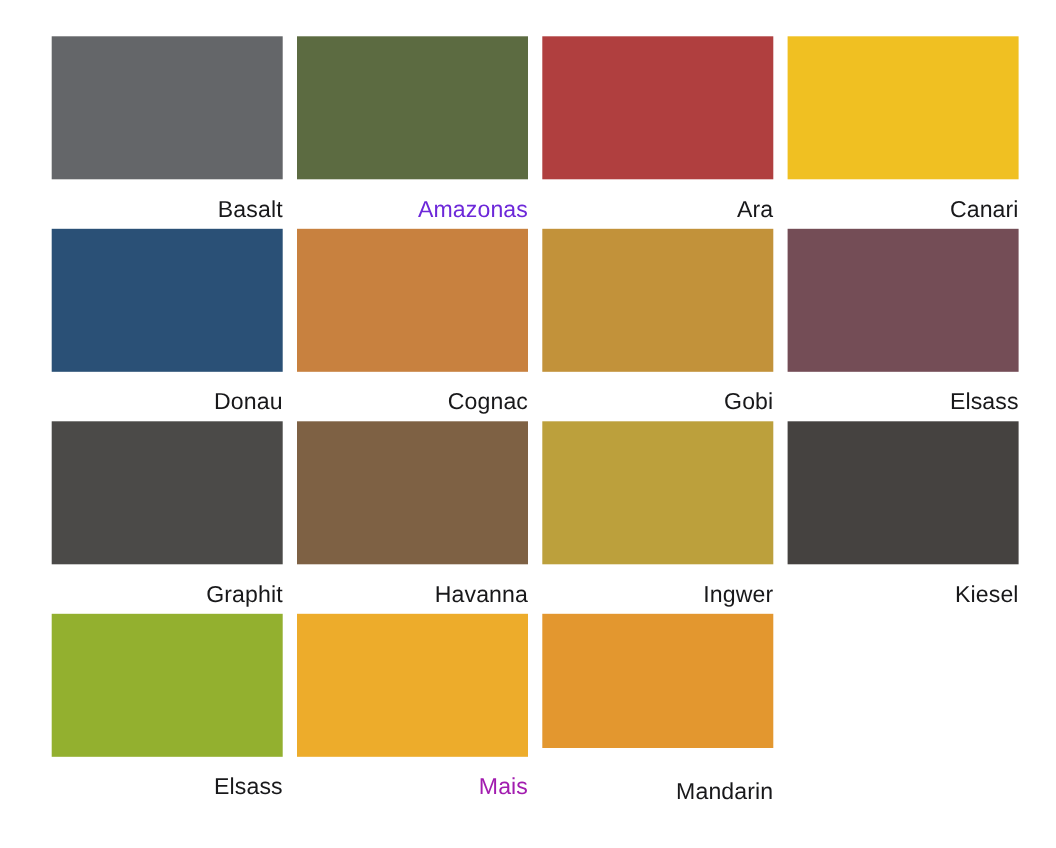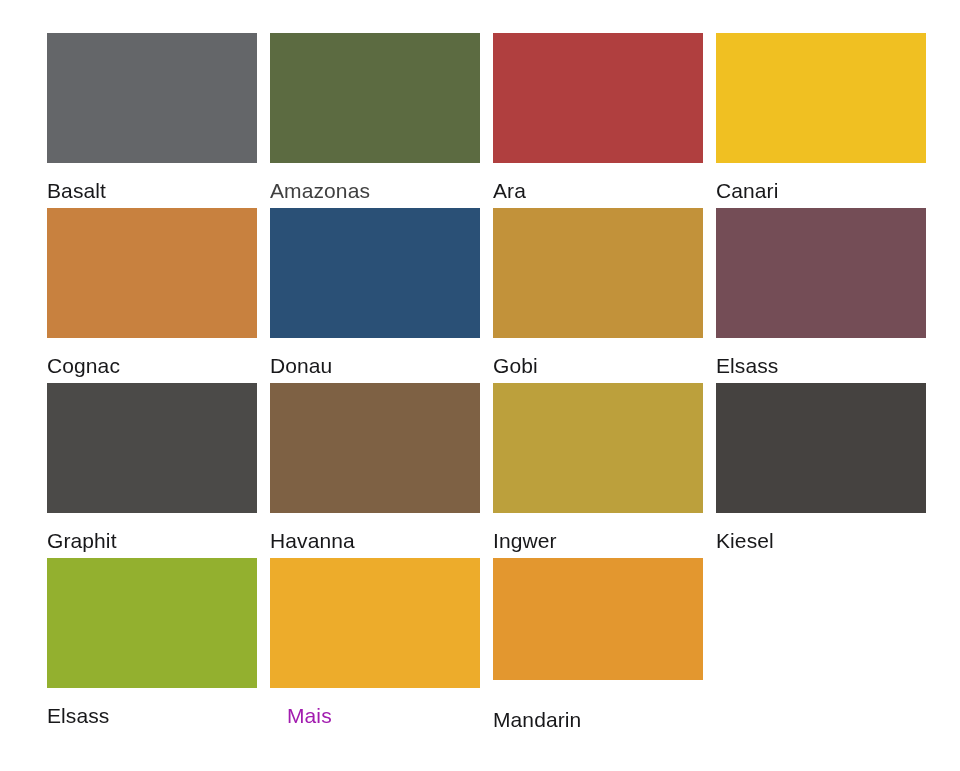--- a/index.html
+++ b/index.html
@@ -29,21 +29,21 @@
     grid-template-rows: repeat(4, 175px);
     column-gap: 13px;
     row-gap: 0px;
     align-content: start;
   }
 
   .swatch-cell {
     width: 210px;
     display: flex;
     flex-direction: column;
-    align-items: flex-start;
+    align-items: flex-end;
   }
 
   .swatch-chip {
     width: 210px;
     height: 130px;
     display: block;
   }
 
   .swatch-label {
     margin-top: 15px;
@@ -59,37 +59,37 @@
 <body style="background-color: rgb(255, 255, 255);">
 
 <div id="palette-page">
   <div id="swatch-grid">
       <div class="swatch-cell">
         <div class="swatch-chip" style="background-color: rgb(100, 102, 105);"></div>
         <div class="swatch-label" style="color: rgb(24, 24, 26);">Basalt</div>
       </div>
       <div class="swatch-cell">
         <div class="swatch-chip" style="background-color: rgb(92, 107, 65);"></div>
-        <div class="swatch-label" style="color: #404040;">Amazonas</div>
+        <div class="swatch-label" style="color: #6d28d9;">Amazonas</div>
       </div>
       <div class="swatch-cell">
         <div class="swatch-chip" style="background-color: rgb(176, 63, 63);"></div>
         <div class="swatch-label" style="color: rgb(24, 24, 26);">Ara</div>
       </div>
       <div class="swatch-cell">
         <div class="swatch-chip" style="background-color: rgb(240, 192, 34);"></div>
         <div class="swatch-label" style="color: rgb(24, 24, 26);">Canari</div>
       </div>
       <div class="swatch-cell">
+        <div class="swatch-chip" style="background-color: rgb(42, 80, 118);"></div>
+        <div class="swatch-label" style="color: rgb(24, 24, 26);">Donau</div>
+      </div>
+      <div class="swatch-cell">
         <div class="swatch-chip" style="background-color: rgb(200, 129, 63);"></div>
         <div class="swatch-label" style="color: rgb(24, 24, 26);">Cognac</div>
-      </div>
-      <div class="swatch-cell">
-        <div class="swatch-chip" style="background-color: rgb(42, 80, 118);"></div>
-        <div class="swatch-label" style="color: rgb(24, 24, 26);">Donau</div>
       </div>
       <div class="swatch-cell">
         <div class="swatch-chip" style="background-color: rgb(194, 146, 58);"></div>
         <div class="swatch-label" style="color: rgb(24, 24, 26);">Gobi</div>
       </div>
       <div class="swatch-cell">
         <div class="swatch-chip" style="background-color: rgb(116, 77, 86);"></div>
         <div class="swatch-label" style="color: rgb(24, 24, 26);">Elsass</div>
       </div>
       <div class="swatch-cell">

